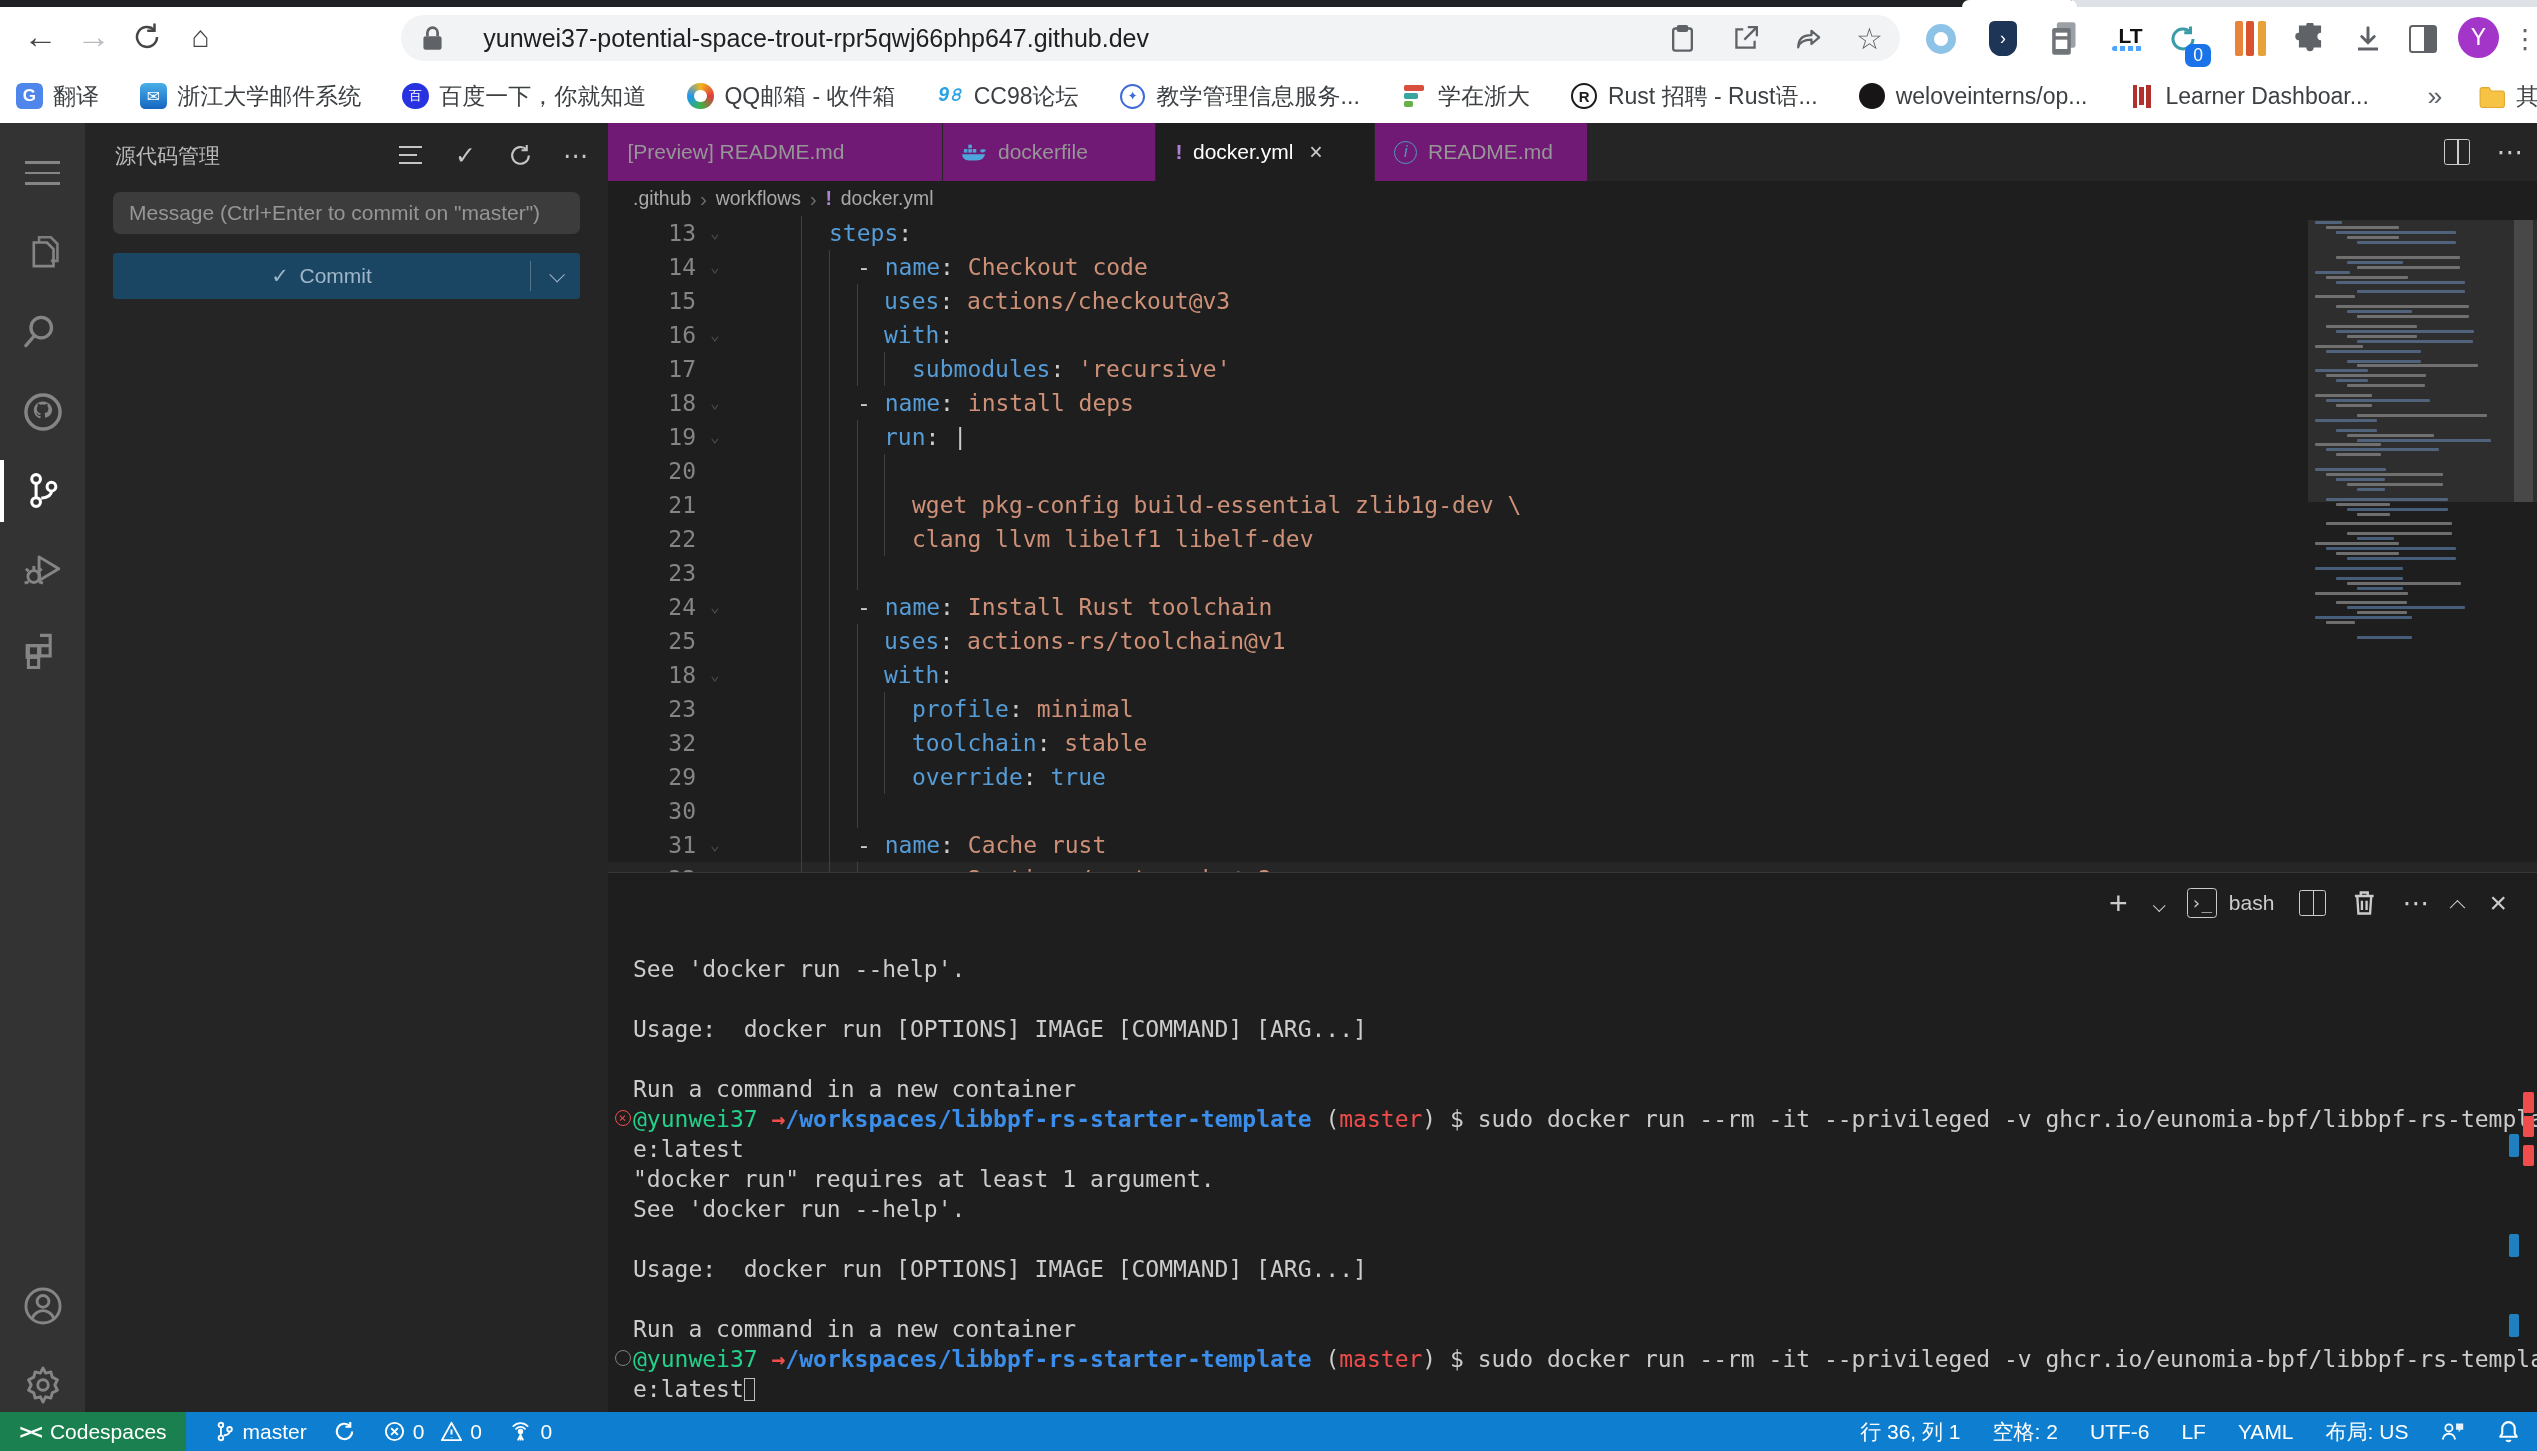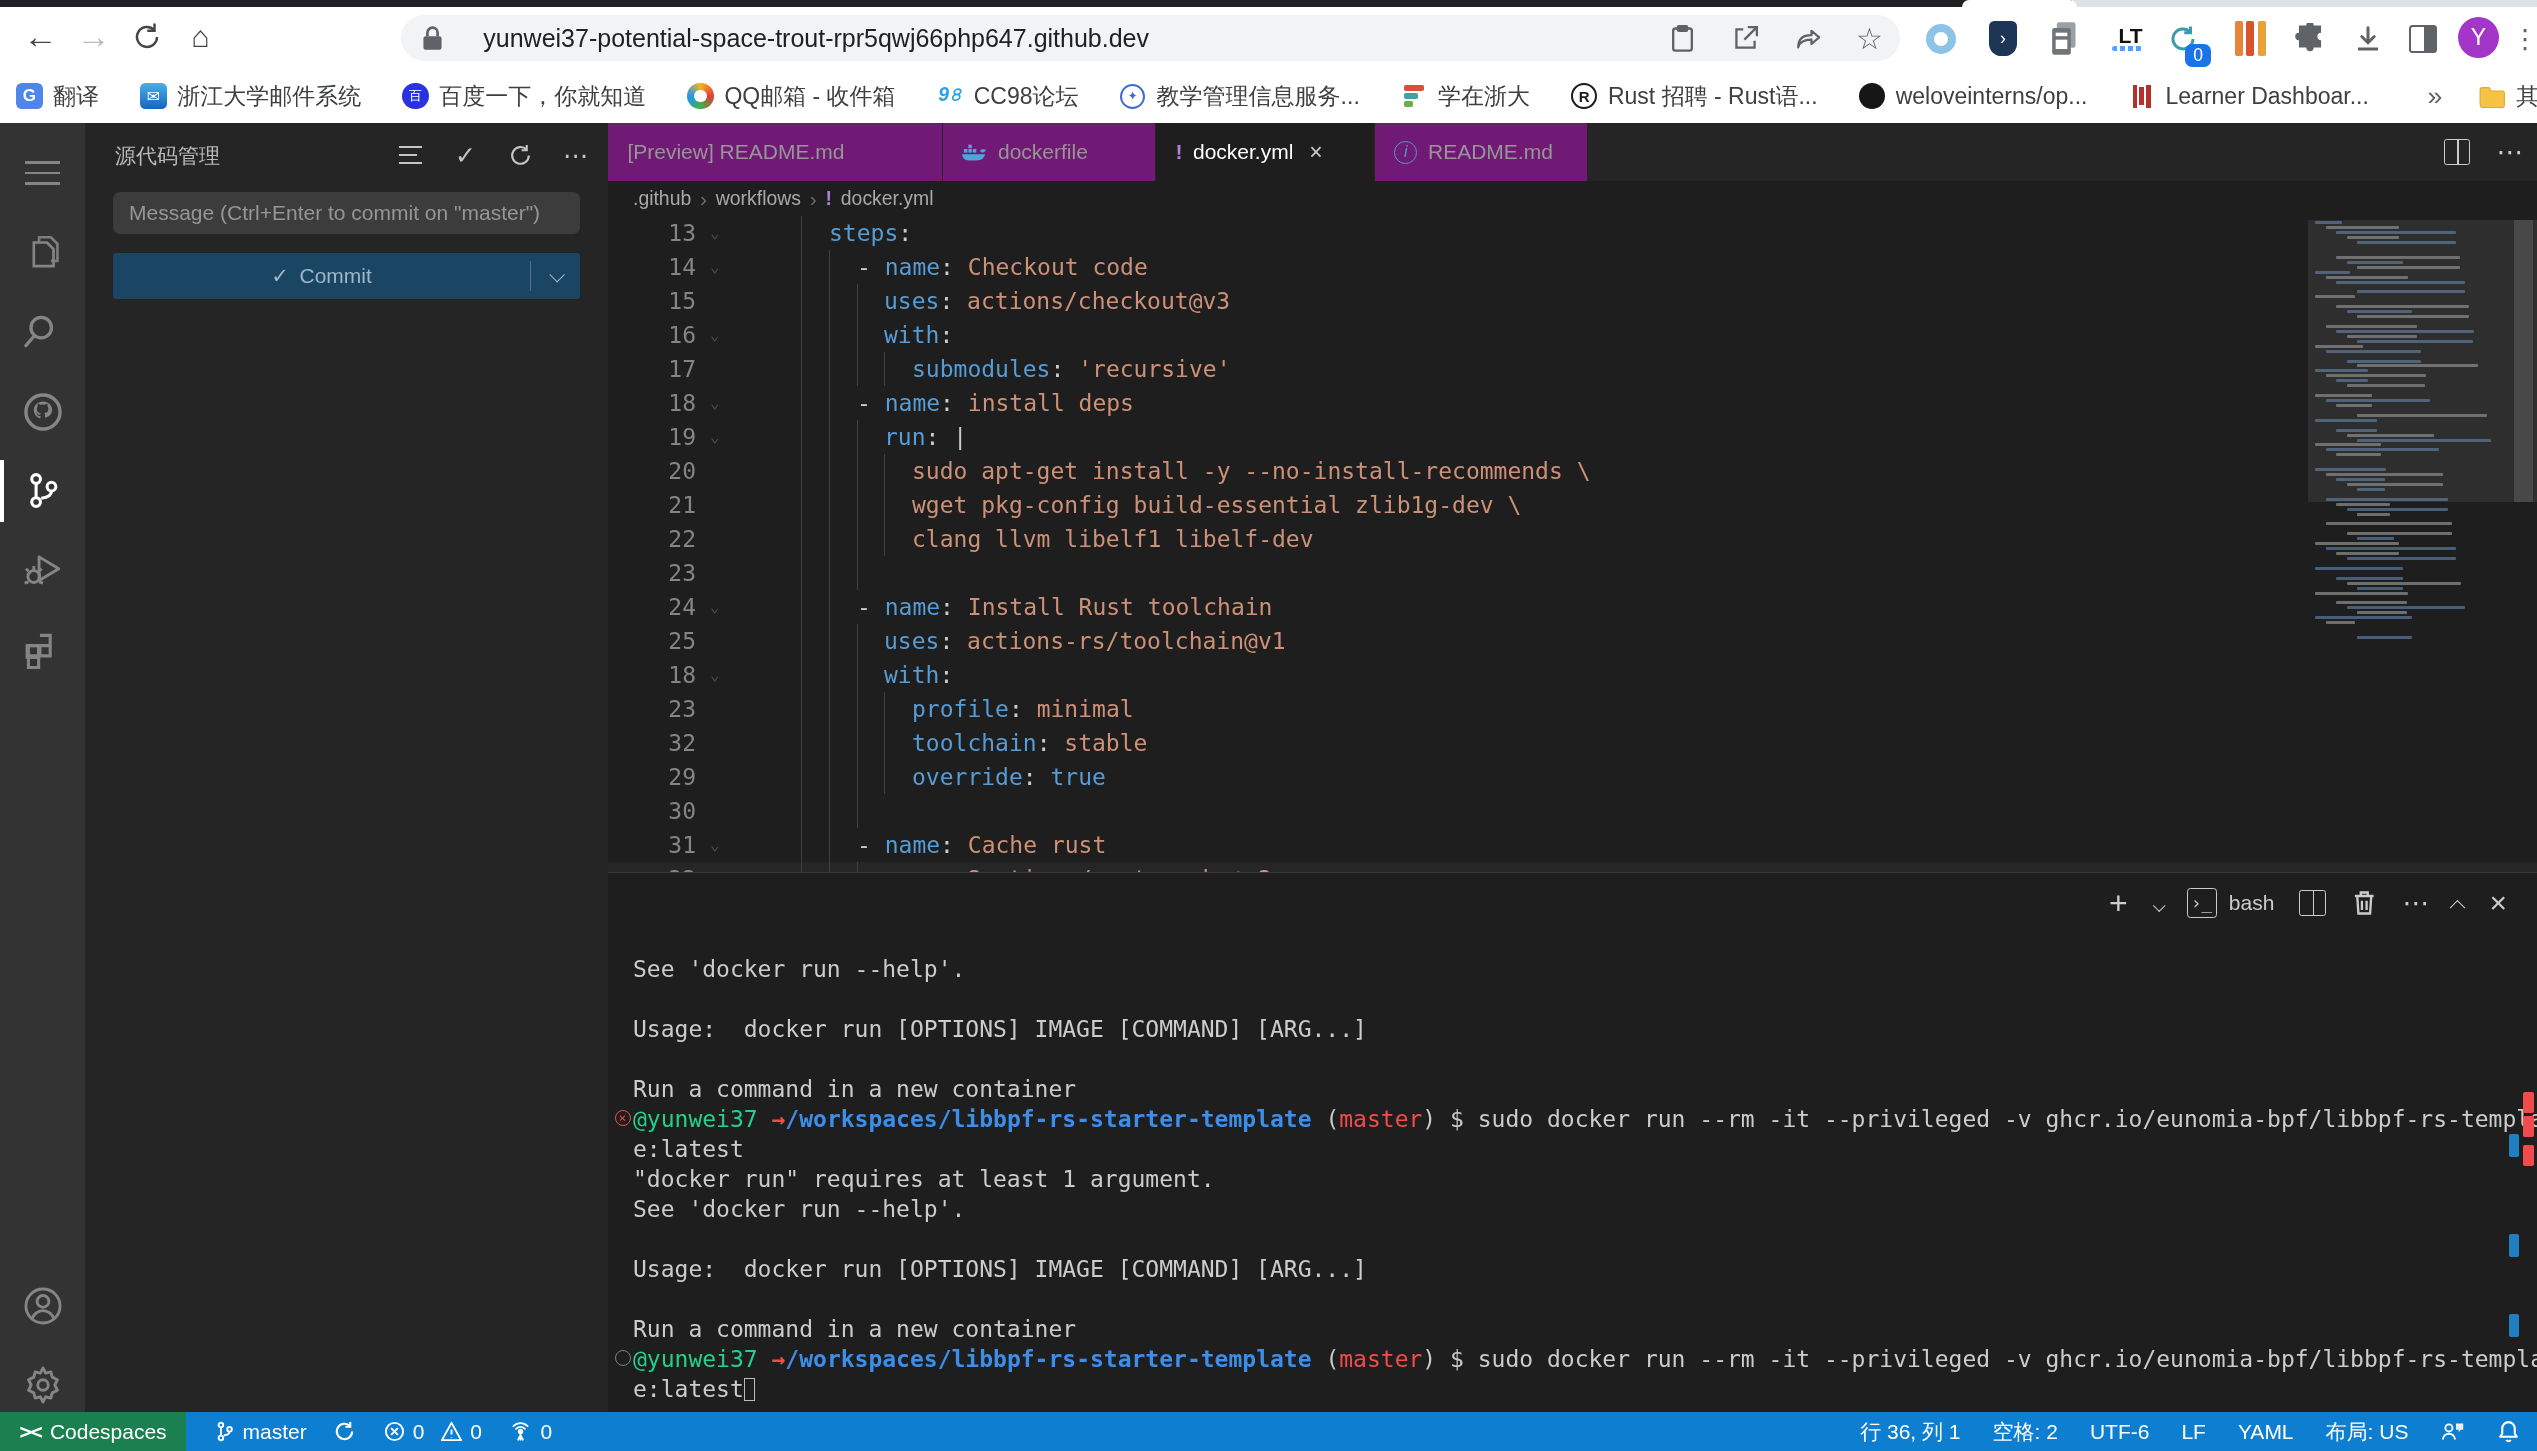--- a/index.html
+++ b/index.html
@@ -450,21 +450,21 @@
       </div>
       <div class="codearea">
         <div id="code-container">
             <div class="cl"><span class="ln">13</span><span class="fold">⌄</span><span class="guide" style="left:193px;"></span><span class="code" style="padding-left:55px;"><span class="tk-k">steps</span><span class="tk-p">:</span></span></div>
             <div class="cl"><span class="ln">14</span><span class="fold">⌄</span><span class="guide" style="left:193px;"></span><span class="guide" style="left:221px;"></span><span class="code" style="padding-left:83px;"><span class="tk-p">- </span><span class="tk-k">name</span><span class="tk-p">:</span><span class="tk-v"> Checkout code</span></span></div>
             <div class="cl"><span class="ln">15</span><span class="guide" style="left:193px;"></span><span class="guide" style="left:221px;"></span><span class="guide" style="left:249px;"></span><span class="code" style="padding-left:110px;"><span class="tk-k">uses</span><span class="tk-p">:</span><span class="tk-v"> actions/checkout@v3</span></span></div>
             <div class="cl"><span class="ln">16</span><span class="fold">⌄</span><span class="guide" style="left:193px;"></span><span class="guide" style="left:221px;"></span><span class="guide" style="left:249px;"></span><span class="code" style="padding-left:110px;"><span class="tk-k">with</span><span class="tk-p">:</span></span></div>
             <div class="cl"><span class="ln">17</span><span class="guide" style="left:193px;"></span><span class="guide" style="left:221px;"></span><span class="guide" style="left:249px;"></span><span class="guide" style="left:276px;"></span><span class="code" style="padding-left:138px;"><span class="tk-k">submodules</span><span class="tk-p">:</span><span class="tk-v"> 'recursive'</span></span></div>
             <div class="cl"><span class="ln">18</span><span class="fold">⌄</span><span class="guide" style="left:193px;"></span><span class="guide" style="left:221px;"></span><span class="code" style="padding-left:83px;"><span class="tk-p">- </span><span class="tk-k">name</span><span class="tk-p">:</span><span class="tk-v"> install deps</span></span></div>
             <div class="cl"><span class="ln">19</span><span class="fold">⌄</span><span class="guide" style="left:193px;"></span><span class="guide" style="left:221px;"></span><span class="guide" style="left:249px;"></span><span class="code" style="padding-left:110px;"><span class="tk-k">run</span><span class="tk-p">:</span><span class="tk-p"> |</span></span></div>
-            <div class="cl"><span class="ln">20</span><span class="guide" style="left:193px;"></span><span class="guide" style="left:221px;"></span><span class="guide" style="left:249px;"></span><span class="guide" style="left:276px;"></span><span class="code" style="padding-left:138px;"><span class="tk-v">sudo apt-get install -y --no-install-recommends \</span></span></div>
+            <div class="cl"><span class="ln">20</span><span class="guide" style="left:193px;"></span><span class="guide" style="left:221px;"></span><span class="guide" style="left:249px;"></span><span class="guide" style="left:276px;"></span></div>
             <div class="cl"><span class="ln">21</span><span class="guide" style="left:193px;"></span><span class="guide" style="left:221px;"></span><span class="guide" style="left:249px;"></span><span class="guide" style="left:276px;"></span><span class="code" style="padding-left:138px;"><span class="tk-v">wget pkg-config build-essential zlib1g-dev \</span></span></div>
             <div class="cl"><span class="ln">22</span><span class="guide" style="left:193px;"></span><span class="guide" style="left:221px;"></span><span class="guide" style="left:249px;"></span><span class="guide" style="left:276px;"></span><span class="code" style="padding-left:138px;"><span class="tk-v">clang llvm libelf1 libelf-dev</span></span></div>
             <div class="cl"><span class="ln">23</span><span class="guide" style="left:193px;"></span><span class="guide" style="left:221px;"></span><span class="guide" style="left:249px;"></span><span class="code" style="padding-left:0px;"></span></div>
             <div class="cl"><span class="ln">24</span><span class="fold">⌄</span><span class="guide" style="left:193px;"></span><span class="guide" style="left:221px;"></span><span class="code" style="padding-left:83px;"><span class="tk-p">- </span><span class="tk-k">name</span><span class="tk-p">:</span><span class="tk-v"> Install Rust toolchain</span></span></div>
             <div class="cl"><span class="ln">25</span><span class="guide" style="left:193px;"></span><span class="guide" style="left:221px;"></span><span class="guide" style="left:249px;"></span><span class="code" style="padding-left:110px;"><span class="tk-k">uses</span><span class="tk-p">:</span><span class="tk-v"> actions-rs/toolchain@v1</span></span></div>
             <div class="cl"><span class="ln">18</span><span class="fold">⌄</span><span class="guide" style="left:193px;"></span><span class="guide" style="left:221px;"></span><span class="guide" style="left:249px;"></span><span class="code" style="padding-left:110px;"><span class="tk-k">with</span><span class="tk-p">:</span></span></div>
             <div class="cl"><span class="ln">23</span><span class="guide" style="left:193px;"></span><span class="guide" style="left:221px;"></span><span class="guide" style="left:249px;"></span><span class="guide" style="left:276px;"></span><span class="code" style="padding-left:138px;"><span class="tk-k">profile</span><span class="tk-p">:</span><span class="tk-v"> minimal</span></span></div>
             <div class="cl"><span class="ln">32</span><span class="guide" style="left:193px;"></span><span class="guide" style="left:221px;"></span><span class="guide" style="left:249px;"></span><span class="guide" style="left:276px;"></span><span class="code" style="padding-left:138px;"><span class="tk-k">toolchain</span><span class="tk-p">:</span><span class="tk-v"> stable</span></span></div>
             <div class="cl"><span class="ln">29</span><span class="guide" style="left:193px;"></span><span class="guide" style="left:221px;"></span><span class="guide" style="left:249px;"></span><span class="guide" style="left:276px;"></span><span class="code" style="padding-left:138px;"><span class="tk-k">override</span><span class="tk-p">:</span><span class="tk-b"> true</span></span></div>
             <div class="cl"><span class="ln">30</span><span class="guide" style="left:193px;"></span><span class="guide" style="left:221px;"></span><span class="guide" style="left:249px;"></span><span class="code" style="padding-left:0px;"></span></div>

